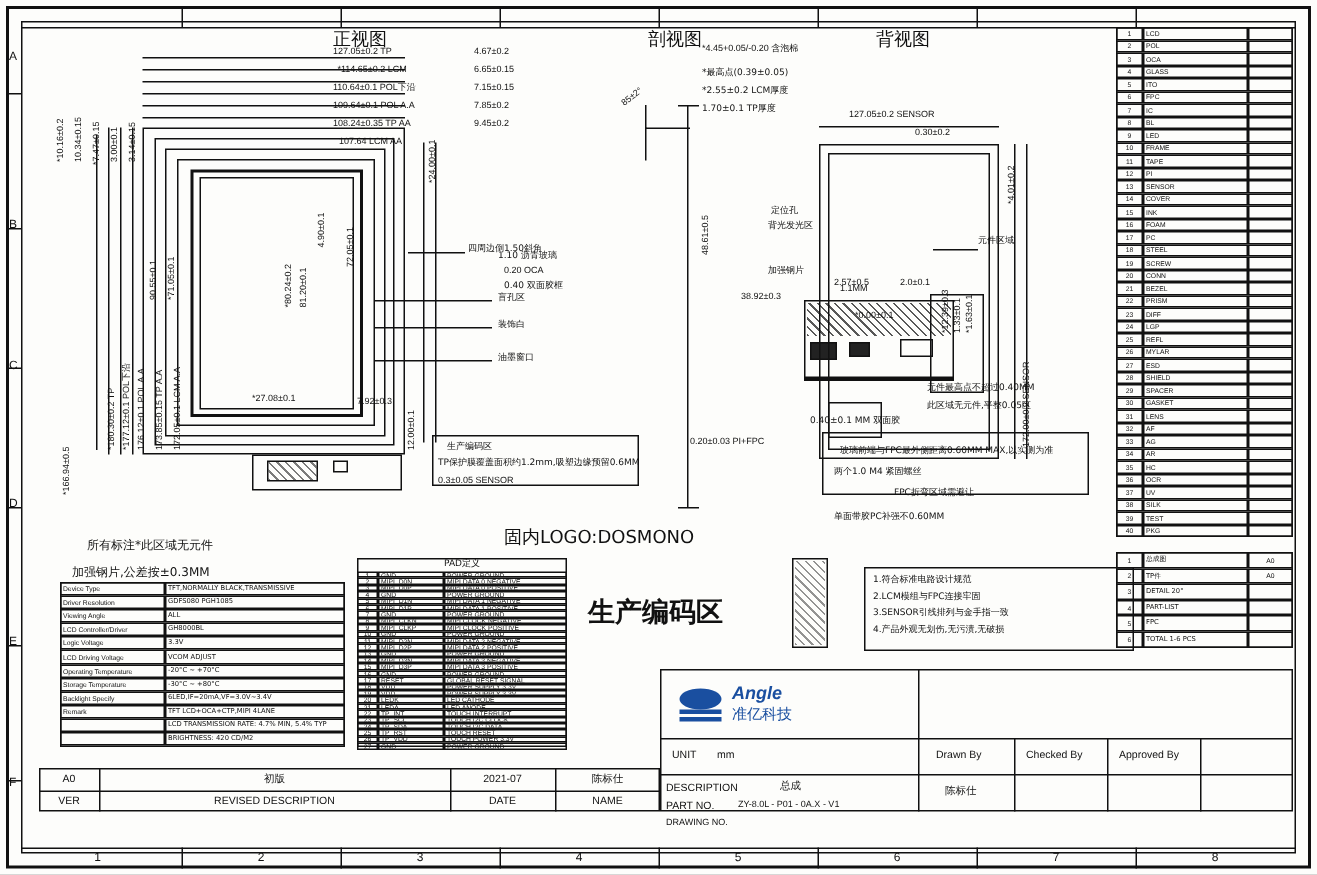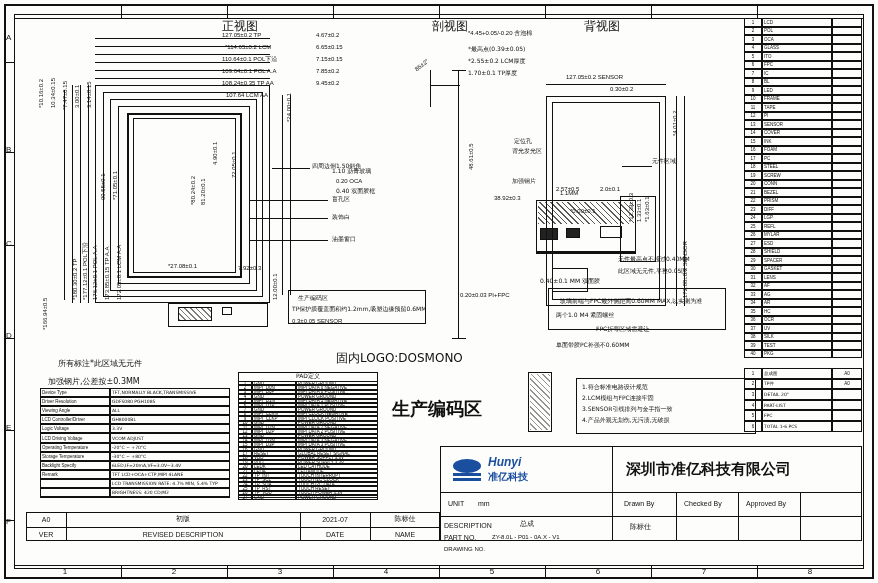--- a/index.html
+++ b/index.html
@@ -667,23 +667,22 @@
   <div class="ln" style="left:800px;top:492px;width:1px;height:49px;"></div>
   <div class="ln" style="left:440px;top:516px;width:172px;height:1px;"></div>
 
   <div class="logoblock" style="left:452px;top:456px;">
     <svg width="30" height="28" viewBox="0 0 30 28">
       <ellipse cx="15" cy="10" rx="14" ry="7" fill="#1a4fa0"></ellipse>
       <rect x="1" y="17" width="28" height="3" fill="#1a4fa0"></rect>
       <rect x="1" y="22" width="28" height="3" fill="#1a4fa0"></rect>
     </svg>
   </div>
-  <div class="t t12" style="left:488px;top:456px;color:#1a4fa0;font-style:italic;font-weight:bold;">Hunyi</div>
-  <div class="t t10 cjk" style="left:488px;top:472px;color:#1a4fa0;font-weight:bold;">准亿科技</div>
-  <div class="t cjk" style="left:626px;top:462px;font-size:15px;font-weight:bold;">深圳市准亿科技有限公司</div>
+  <div class="t t12" style="left:488px;top:456px;color:#1a4fa0;font-style:italic;font-weight:bold;">Angle</div>
+  <div class="t t10 cjk" style="left:488px;top:472px;color:#1a4fa0;font-weight:normal;">准亿科技</div>
 
   <div class="t t7" style="left:448px;top:500px;">UNIT</div>
   <div class="t t7" style="left:478px;top:500px;">mm</div>
   <div class="t t7" style="left:624px;top:500px;">Drawn By</div>
   <div class="t t7" style="left:684px;top:500px;">Checked By</div>
   <div class="t t7" style="left:746px;top:500px;">Approved By</div>
   <div class="t t7 cjk" style="left:630px;top:524px;">陈标仕</div>
 
   <div class="t t7" style="left:444px;top:522px;">DESCRIPTION</div>
   <div class="t t7 cjk" style="left:520px;top:521px;">总成</div>

